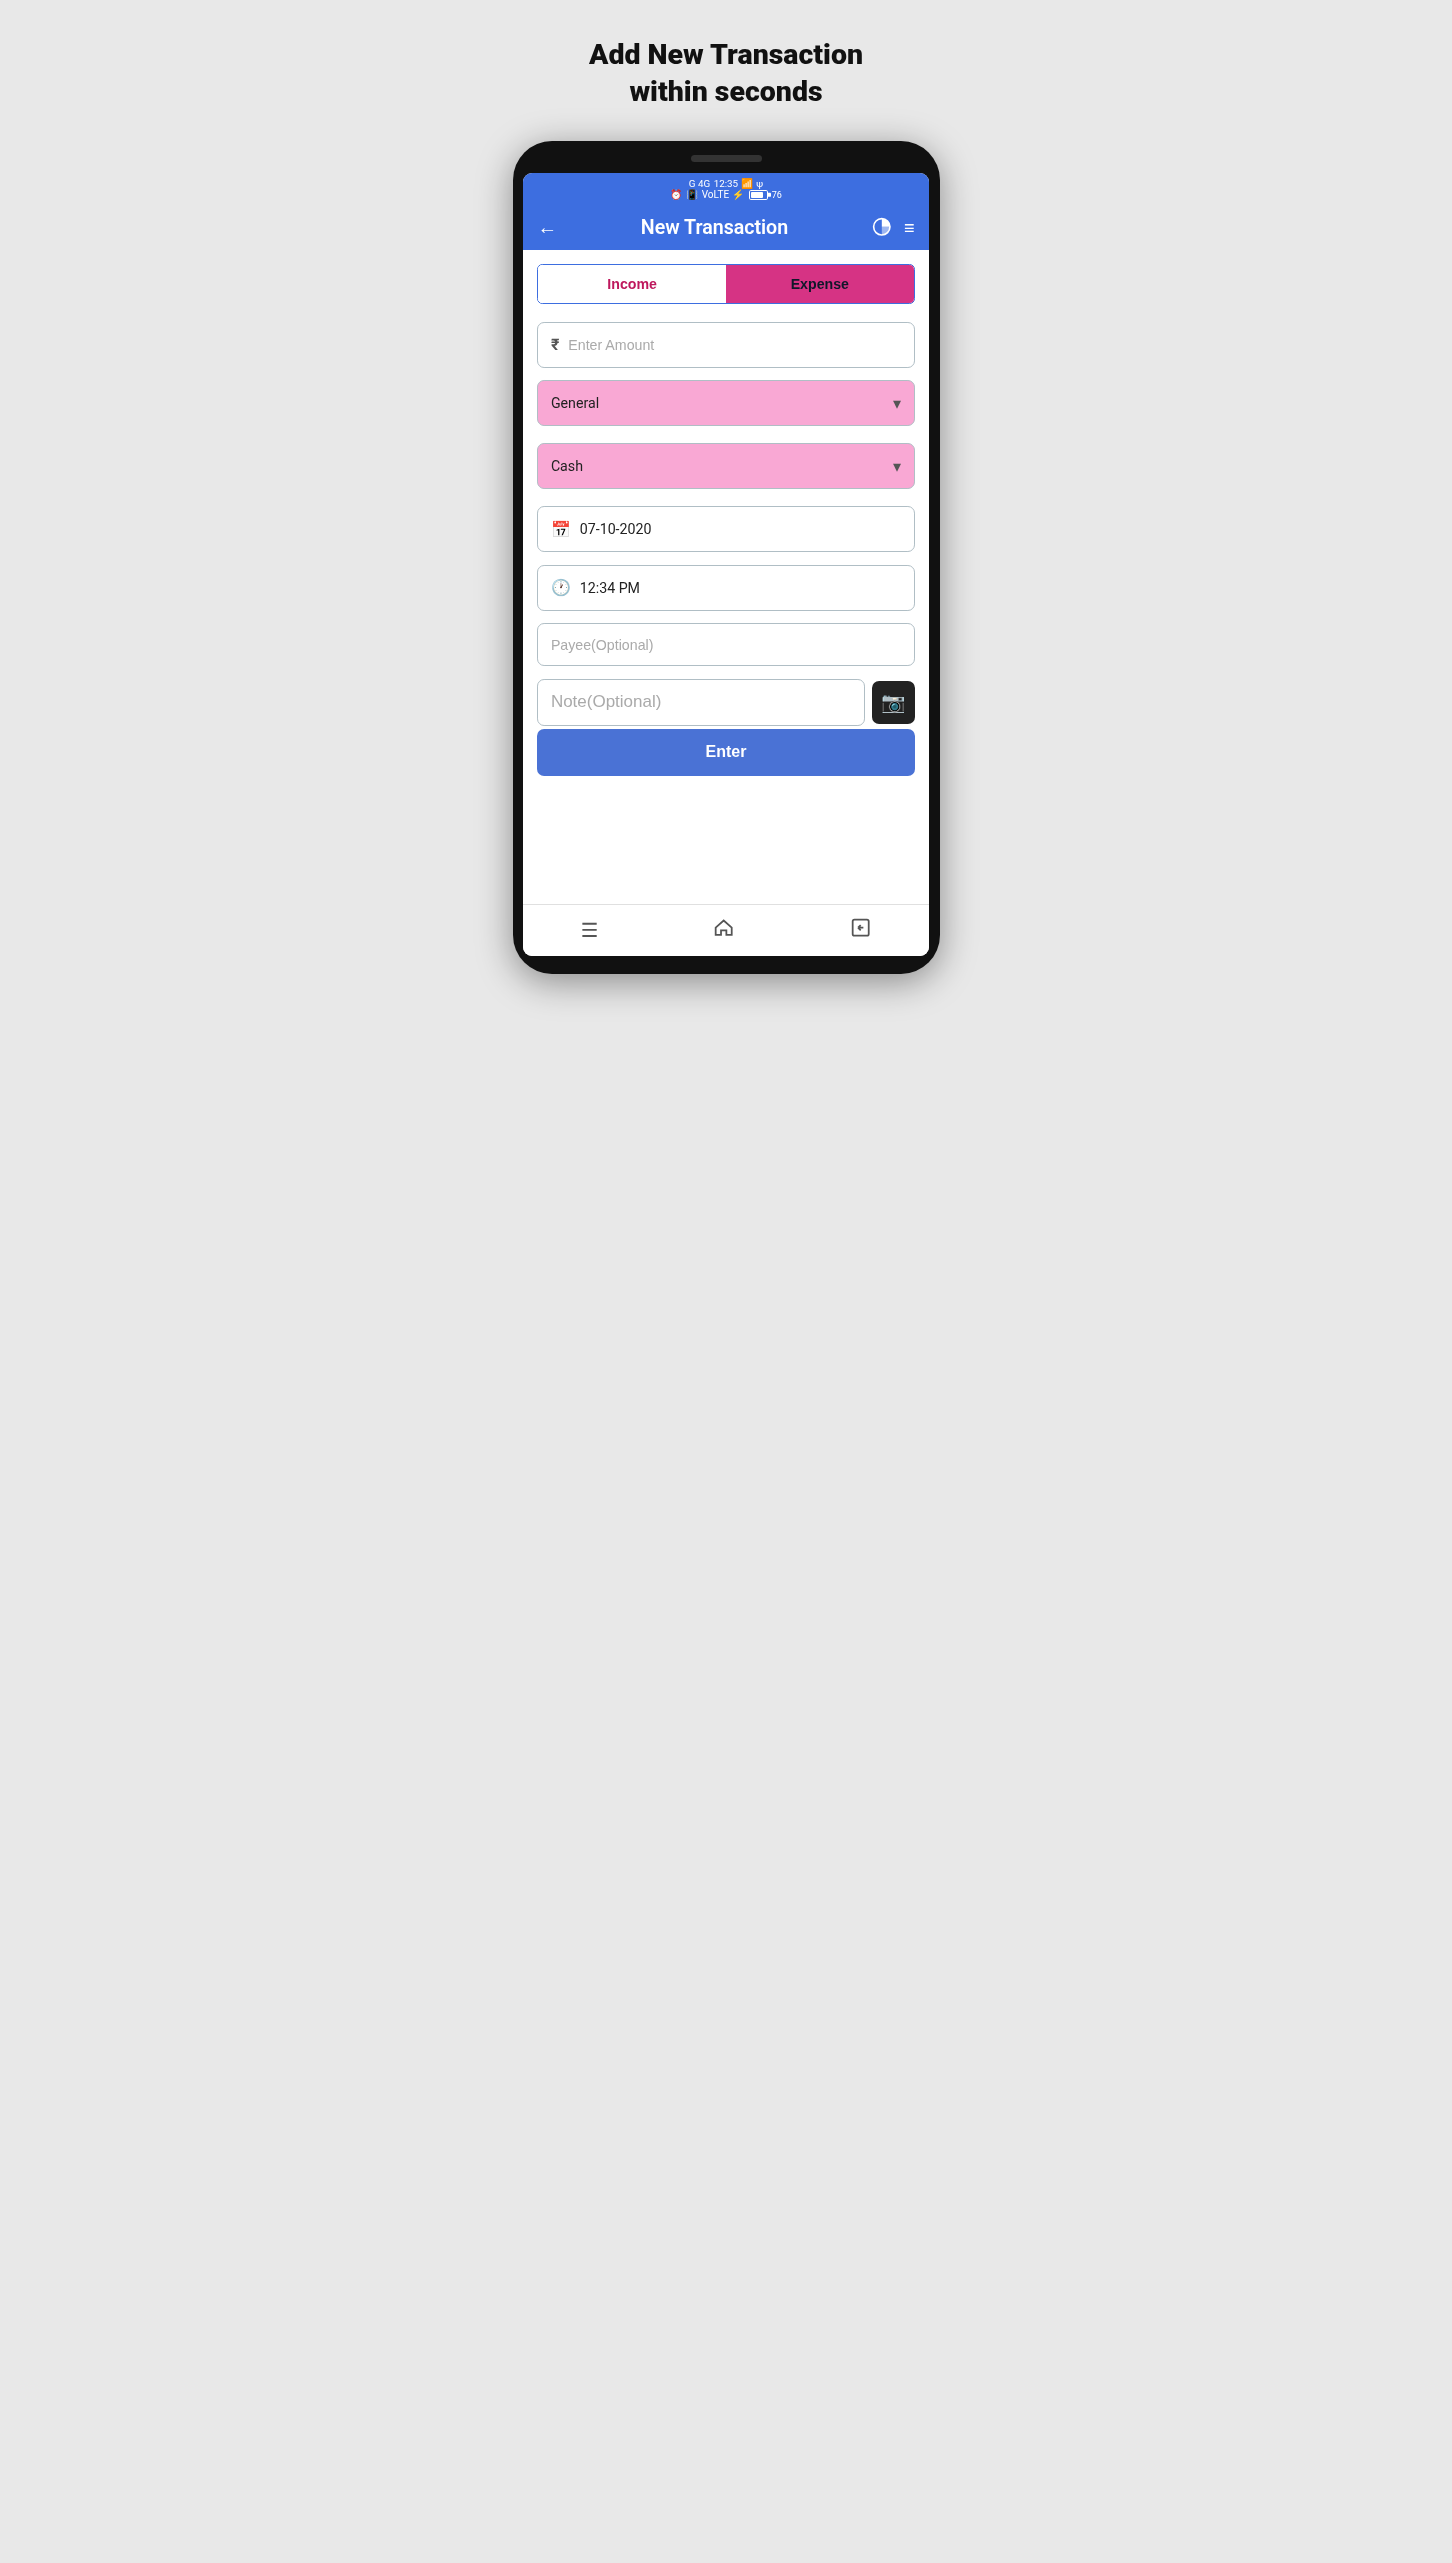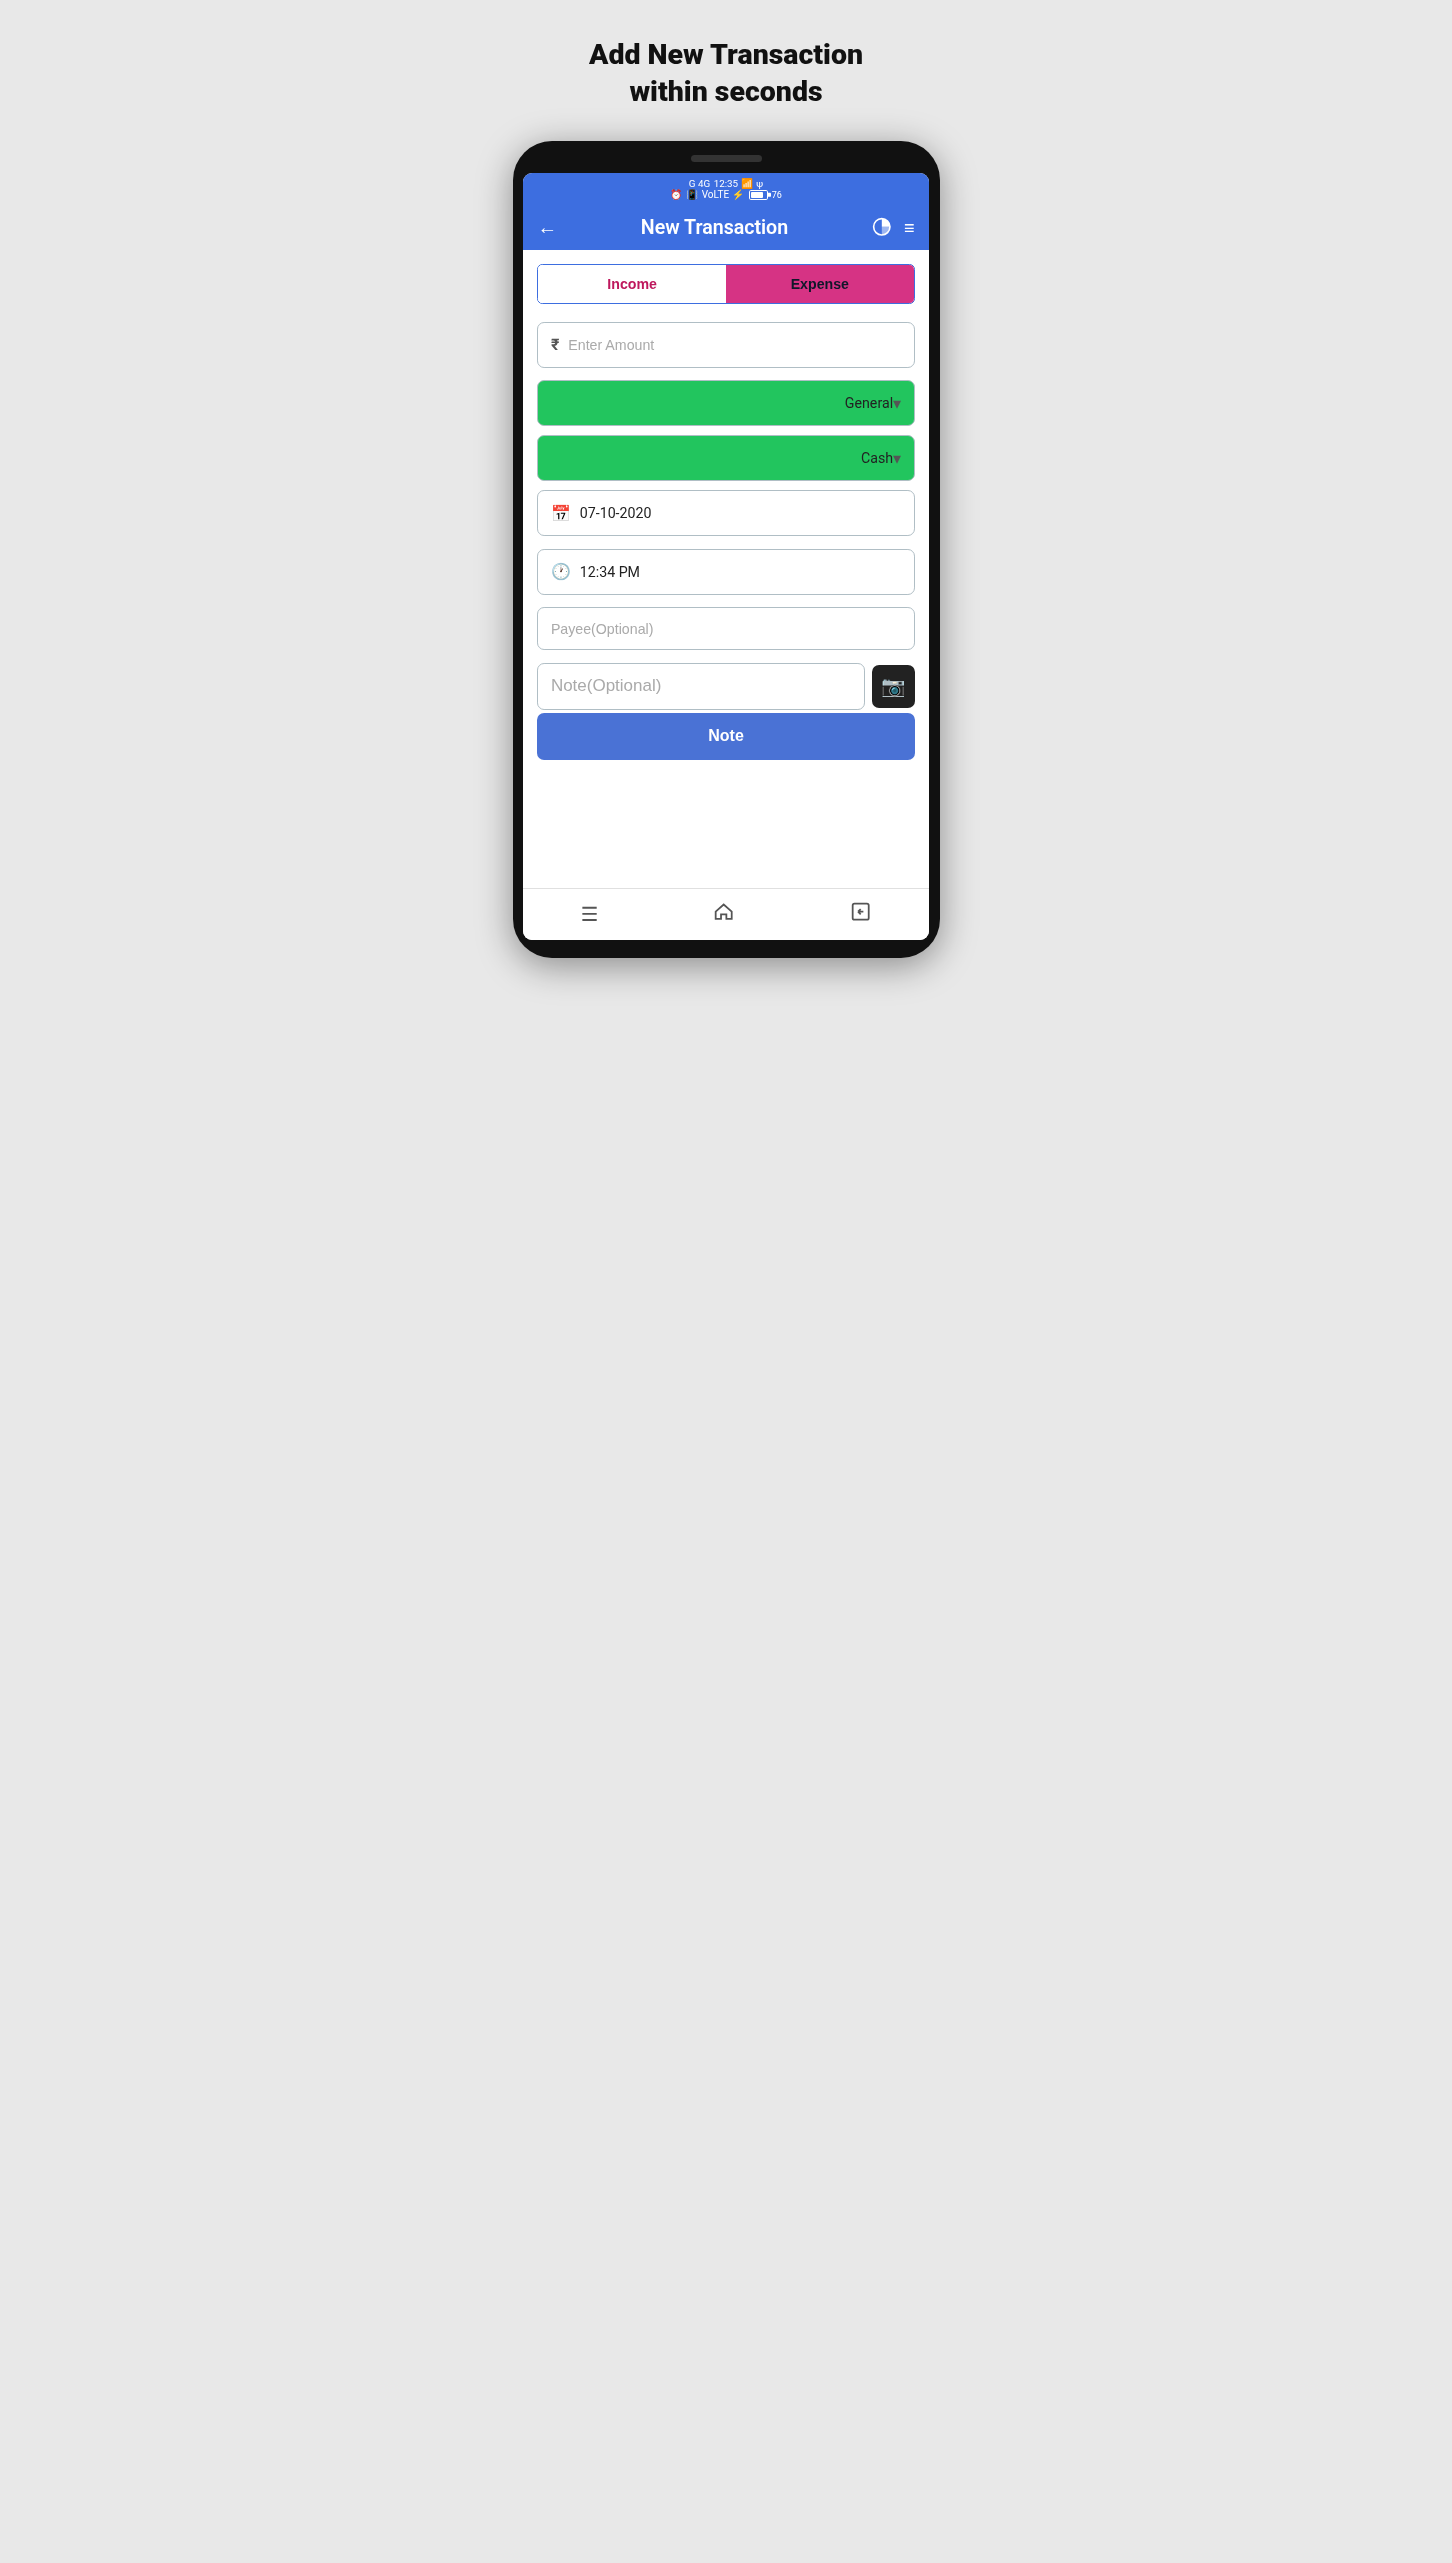--- a/index.html
+++ b/index.html
@@ -206,25 +206,25 @@
     }
 
     .field-input.has-value {
       color: #222;
     }
 
     .select-field {
       border: 1.3px solid #b0bec5;
       border-radius: 7.1px;
       padding: 12.5px 12.5px;
-      margin-bottom: 9px;
-      display: flex;
-      align-items: center;
-      justify-content: flex-end;
-      background: #22c55e;
+      margin-bottom: 17px;
+      display: flex;
+      align-items: center;
+      justify-content: space-between;
+      background: #f9a8d4;
       cursor: pointer;
     }
 
     .select-value {
       font-size: 14.2px;
       color: #222;
     }
 
     .chevron-icon {
       color: #555;
@@ -413,21 +413,21 @@
 
       <div class="note-row">
         <div class="note-input-wrapper">
           <input class="note-input" type="text" placeholder="Note(Optional)" style="">
         </div>
         <div class="camera-btn">
           <span class="camera-icon">📷</span>
         </div>
       </div>
 
-      <button class="save-btn">Note</button>
+      <button class="save-btn">Enter</button>
     </div>
 
     <div class="bottom-space"></div>
 
     <div class="nav-bar">
       <span class="nav-icon">☰</span>
       <span class="nav-icon">
         <svg width="21.4" height="21.4" viewBox="0 0 24 24" fill="none" stroke="#555" stroke-width="2">
           <path d="M3 12L12 4L21 12V20H15V15H9V20H3V12Z"></path>
         </svg>

